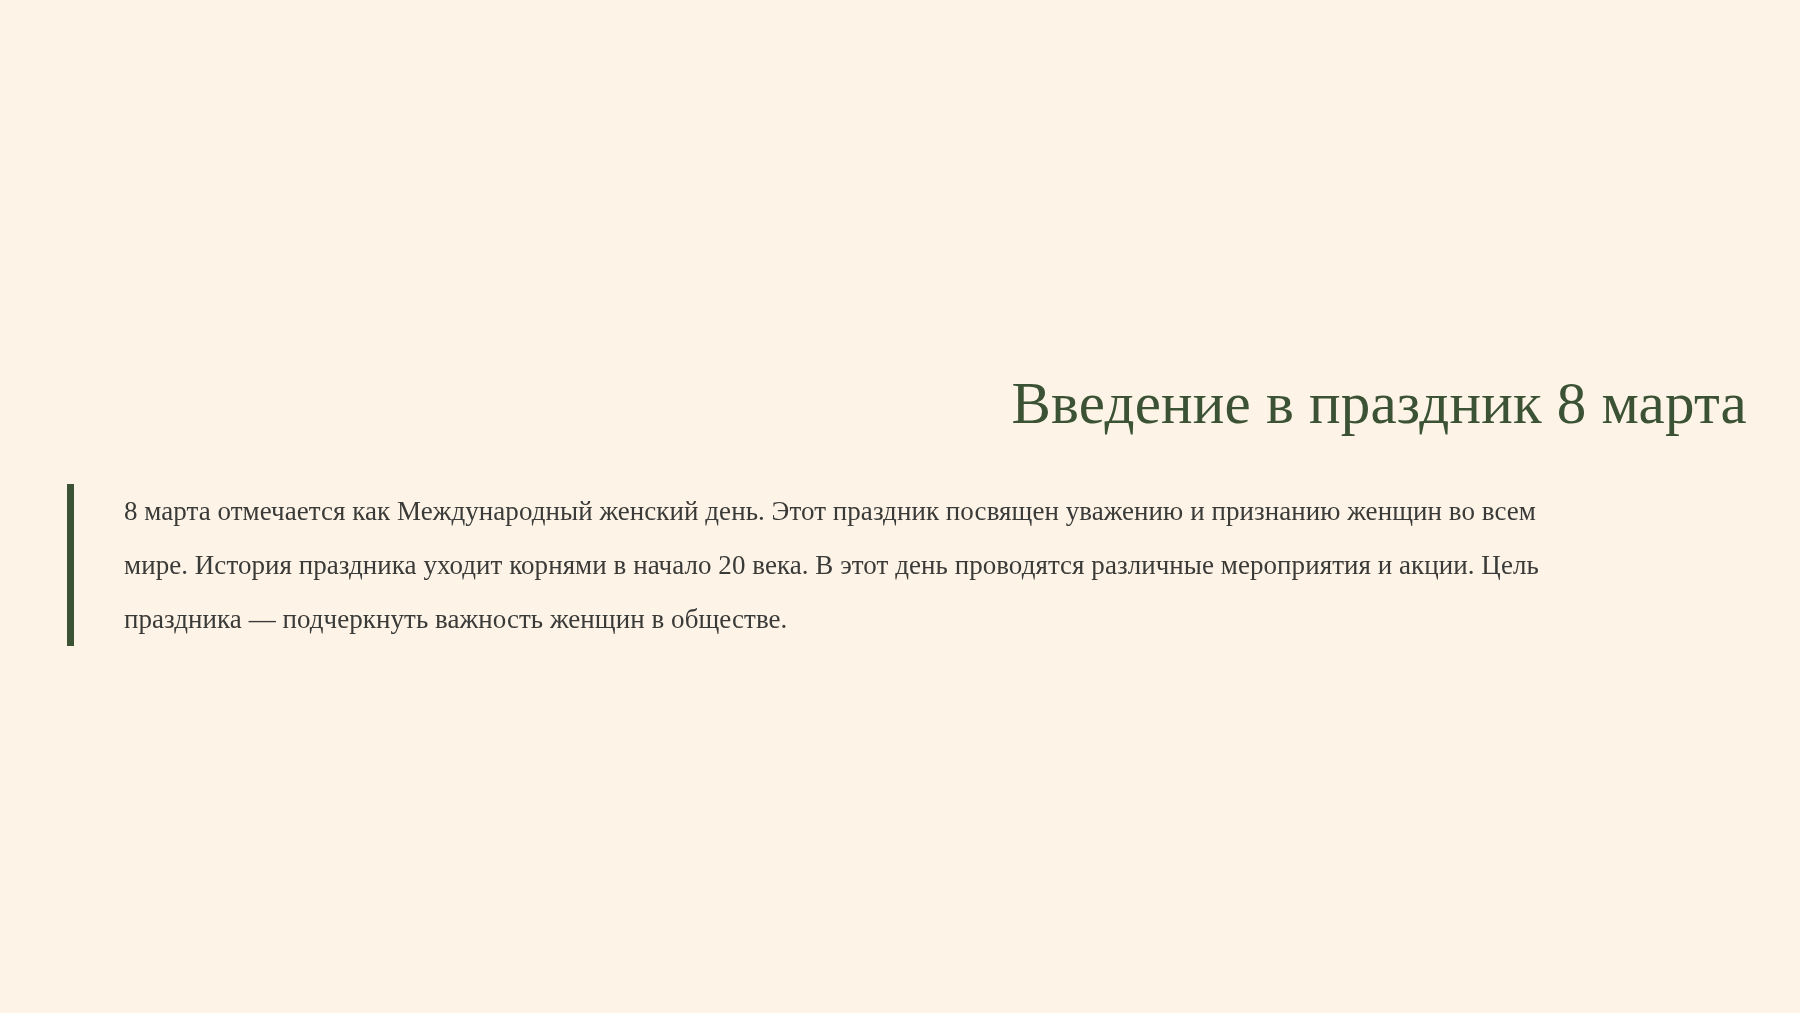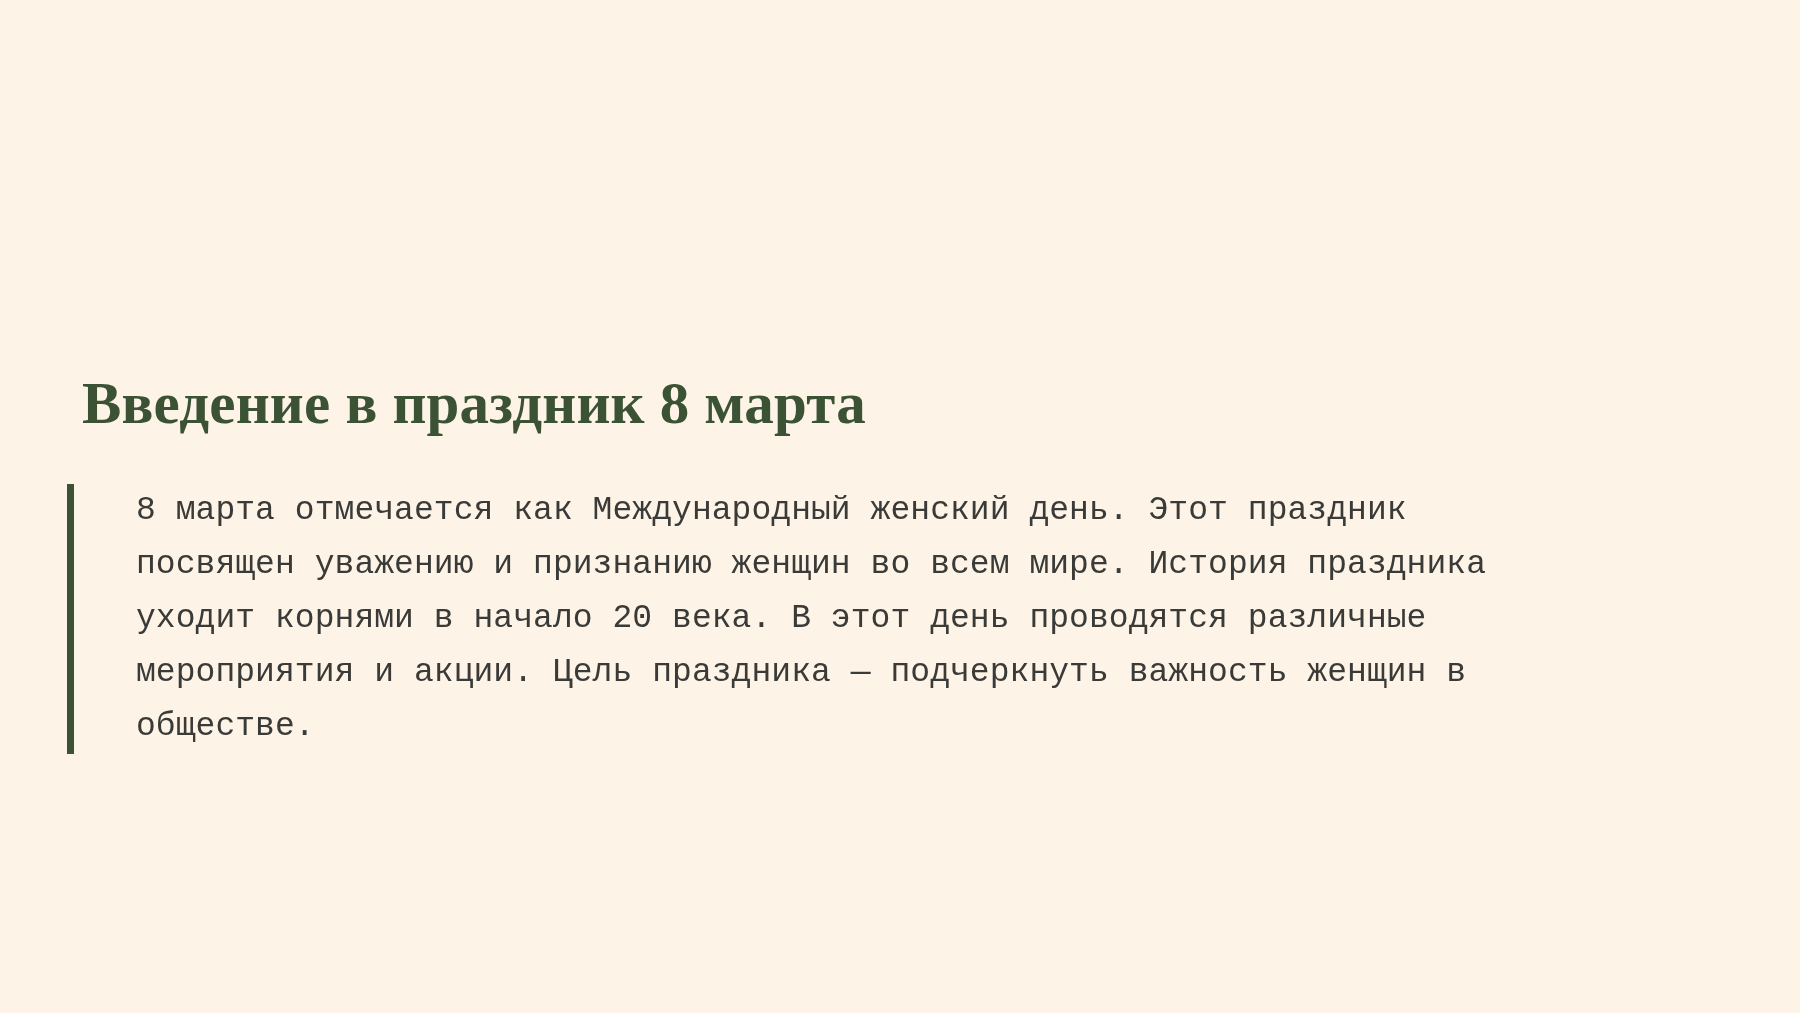--- a/index.html
+++ b/index.html
@@ -29,41 +29,42 @@
     position: absolute;
     left: 67px;
     top: 370px;
     width: 1680px;
   }
 
   .page-title {
     margin: 0;
     padding: 0 0 0 15px;
     font-family: "Liberation Serif", "DejaVu Serif", serif;
-    font-weight: 700;
+    font-weight: 400;
     font-size: 59px;
     line-height: 1.12;
     letter-spacing: 0.2px;
     color: #3B5234;
     white-space: nowrap;
+    text-align: right;
   }
 
   .quote-block {
     margin: 48px 0 0 0;
     padding: 0 0 0 50px;
     border-left: 7px solid #3B5234;
     box-sizing: border-box;
     max-width: 1500px;
   }
 
   .quote-paragraph {
-    margin: 12px;
-    font-family: Liberation Mono, monospace;
+    margin: 0;
+    font-family: Liberation Serif, serif;
     font-weight: 400;
-    font-size: 33px;
+    font-size: 27px;
     line-height: 54px;
     color: #3A3A38;
     letter-spacing: 0.05px;
     text-align: left;
   }
 </style>
 </head>
 <body>
 
 <div class="page">

